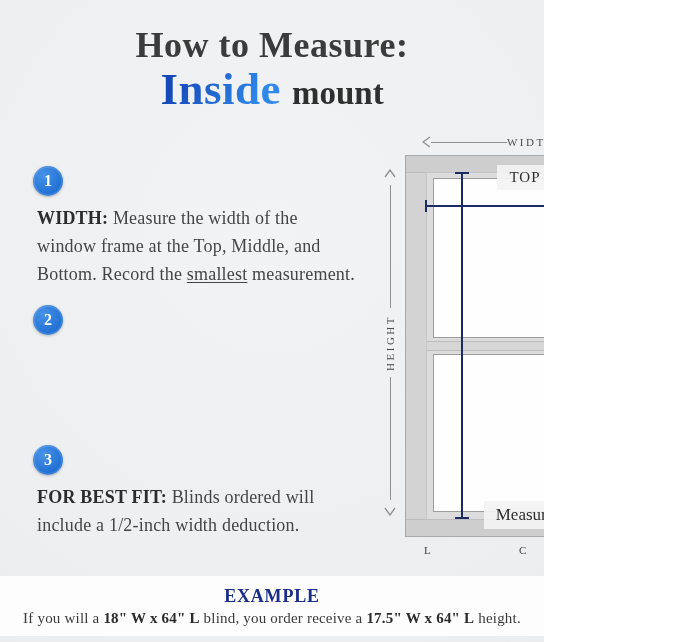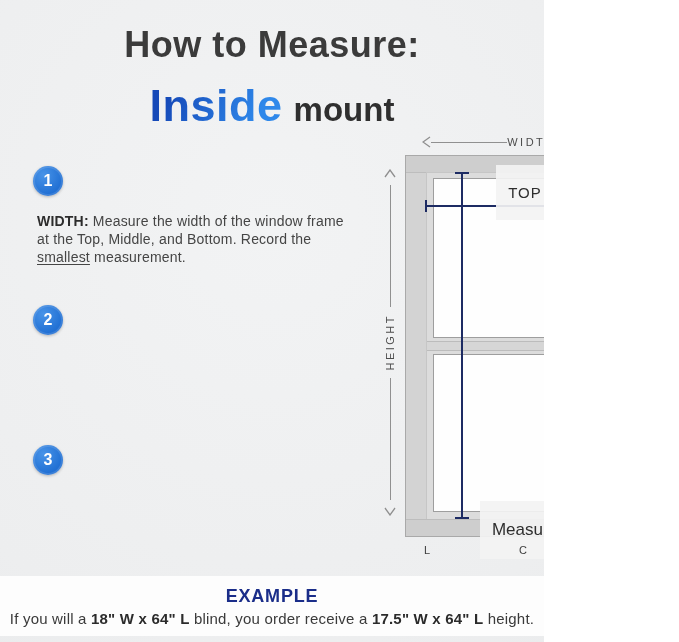--- a/index.html
+++ b/index.html
@@ -1,37 +1,37 @@
 <!DOCTYPE html>
 <html><head>
 <meta charset="utf-8">
 <style>
   html,body{margin:0;padding:0;}
   .canvas{
     position:relative;width:544px;height:642px;overflow:hidden;
     background:radial-gradient(140% 120% at 50% 35%, #f2f3f4 0%, #edeeef 55%, #e4e6e8 100%);
-    font-family:Liberation Sans, sans-serif;
+    font-family:Liberation Serif, serif;
   }
   
   .title1{position:absolute;top:24px;left:0;width:100%;text-align:center;
           font-size:36px;font-weight:700;color:#3b3b3b;letter-spacing:.5px;}
-  .title2{position:absolute;top:63px;left:0;width:100%;text-align:center;white-space:nowrap;margin-top:17px;}
+  .title2{position:absolute;top:63px;left:0;width:100%;text-align:center;white-space:nowrap;}
   .title2 .hl{font-size:45px;font-weight:800;letter-spacing:.5px;
           background:linear-gradient(115deg,#1549b8 15%,#2f88ea 80%);
           -webkit-background-clip:text;background-clip:text;color:transparent;}
   .title2 .suf{font-size:33px;font-weight:700;color:#2f2f2f;margin-left:11px;}
   
   .step{position:absolute;left:33px;width:325px;}
   #step1{top:166px}#step2{top:305px}#step3{top:445px}
   .badge{width:30px;height:30px;border-radius:50%;
          background:radial-gradient(circle at 35% 30%, #4793e8, #206fd3 70%);
          color:#fff;font-size:16px;font-weight:700;
          display:flex;align-items:center;justify-content:center;
          box-shadow:0 1px 3px rgba(0,0,0,.25), inset 0 0 0 2px rgba(255,255,255,.12);}
-  .step p{margin:16px 0 0 4px;font-size:14px;line-height:18px;color:#454545;letter-spacing:.2px;}
+  .step p{margin:8px 0 0 4px;font-size:18px;line-height:28px;color:#454545;letter-spacing:.2px;}
   .step .lead{font-weight:700;color:#2c2c2c;}
   .step .ul{text-decoration:underline;text-underline-offset:2px;}
   
   .warrow{position:absolute;left:422px;top:135px;width:219px;height:14px;
           display:flex;align-items:center;}
   .warrow .ln{flex:1;height:1px;background:#909090;}
   .arrow-lbl{font-size:11px;letter-spacing:2.5px;color:#4c4c4c;font-weight:500;}
   .harrow{position:absolute;left:383px;top:169px;height:347px;width:14px;
           display:flex;flex-direction:column;align-items:center;gap:7px;}
   .harrow .ln{flex:1;width:1px;background:#909090;}
@@ -43,21 +43,21 @@
   .win-head{position:absolute;left:0;top:0;right:0;height:16px;background:#cecece;border-bottom:1px solid #bdbdbd;}
   .win-foot{position:absolute;left:0;right:0;bottom:0;height:16px;background:#cecece;border-top:1px solid #bdbdbd;}
   .opening{position:absolute;left:20px;top:16px;width:198px;height:348px;
            background:#dcdcdc;border:1px solid #c6c6c6;box-sizing:border-box;}
   .pane-top{position:absolute;left:6px;top:5px;right:6px;height:158px;background:#fefefe;border:1px solid #9e9e9e;}
   .rail{position:absolute;left:0;top:168px;right:0;height:8px;background:#d6d6d6;
         border-top:1px solid #bcbcbc;border-bottom:1px solid #bcbcbc;}
   .pane-bottom{position:absolute;left:6px;top:181px;right:6px;height:156px;background:#fefefe;border:1px solid #9e9e9e;}
   
   .tag-row{position:absolute;left:405px;width:240px;text-align:center;}
-  .tag{display:inline-block;background:rgba(243,243,243,.92);padding:19px 12px;color:#2e2e2e;}
+  .tag{display:inline-block;background:rgba(243,243,243,.92);padding:4px 12px;color:#2e2e2e;}
   #tag-top{top:165px}#tag-top .tag{font-size:15px;letter-spacing:1px;}
   #tag-middle{top:330px}#tag-middle .tag{font-size:17px;}
   #tag-bottom{top:501px}#tag-bottom .tag{font-size:17px;}
   
   .vline{position:absolute;left:461px;top:172px;width:2px;height:347px;background:#1d2b63;}
   .vline .cap{position:absolute;width:14px;height:2px;background:#1d2b63;left:-6px;}
   .vline .cap.top{top:0}.vline .cap.bot{bottom:0}
   .hline{position:absolute;left:425px;top:205px;width:196px;height:2px;background:#1d2b63;}
   .hline .cap{position:absolute;width:2px;height:12px;background:#1d2b63;top:-5px;}
   .hline .cap.left{left:0}.hline .cap.right{right:0}
@@ -84,20 +84,21 @@
     <div class="badge">1</div>
     <p><span class="lead">WIDTH:</span><span> Measure the width of the window frame at the Top, Middle, and Bottom. Record the </span><span class="ul">smallest</span><span> measurement.</span></p>
   </div>
 
   <div class="step" id="step2">
     <div class="badge">2</div>
   </div>
 
   <div class="step" id="step3">
     <div class="badge">3</div>
+    <p><span class="lead">FOR BEST FIT:</span><span> Blinds ordered will include a 1/2-inch width deduction.</span></p>
   </div>
 
   <div class="warrow">
     <svg class="chev" width="9" height="12" viewBox="0 0 9 12">
         <path d="M8 1 L1 6 L8 11" fill="none" stroke="#8f8f8f" stroke-width="1.3"></path>
       </svg>
     <span class="ln"></span>
     <span class="arrow-lbl">WIDTH</span>
     <span class="ln"></span>
     <svg class="chev" width="9" height="12" viewBox="0 0 9 12">

